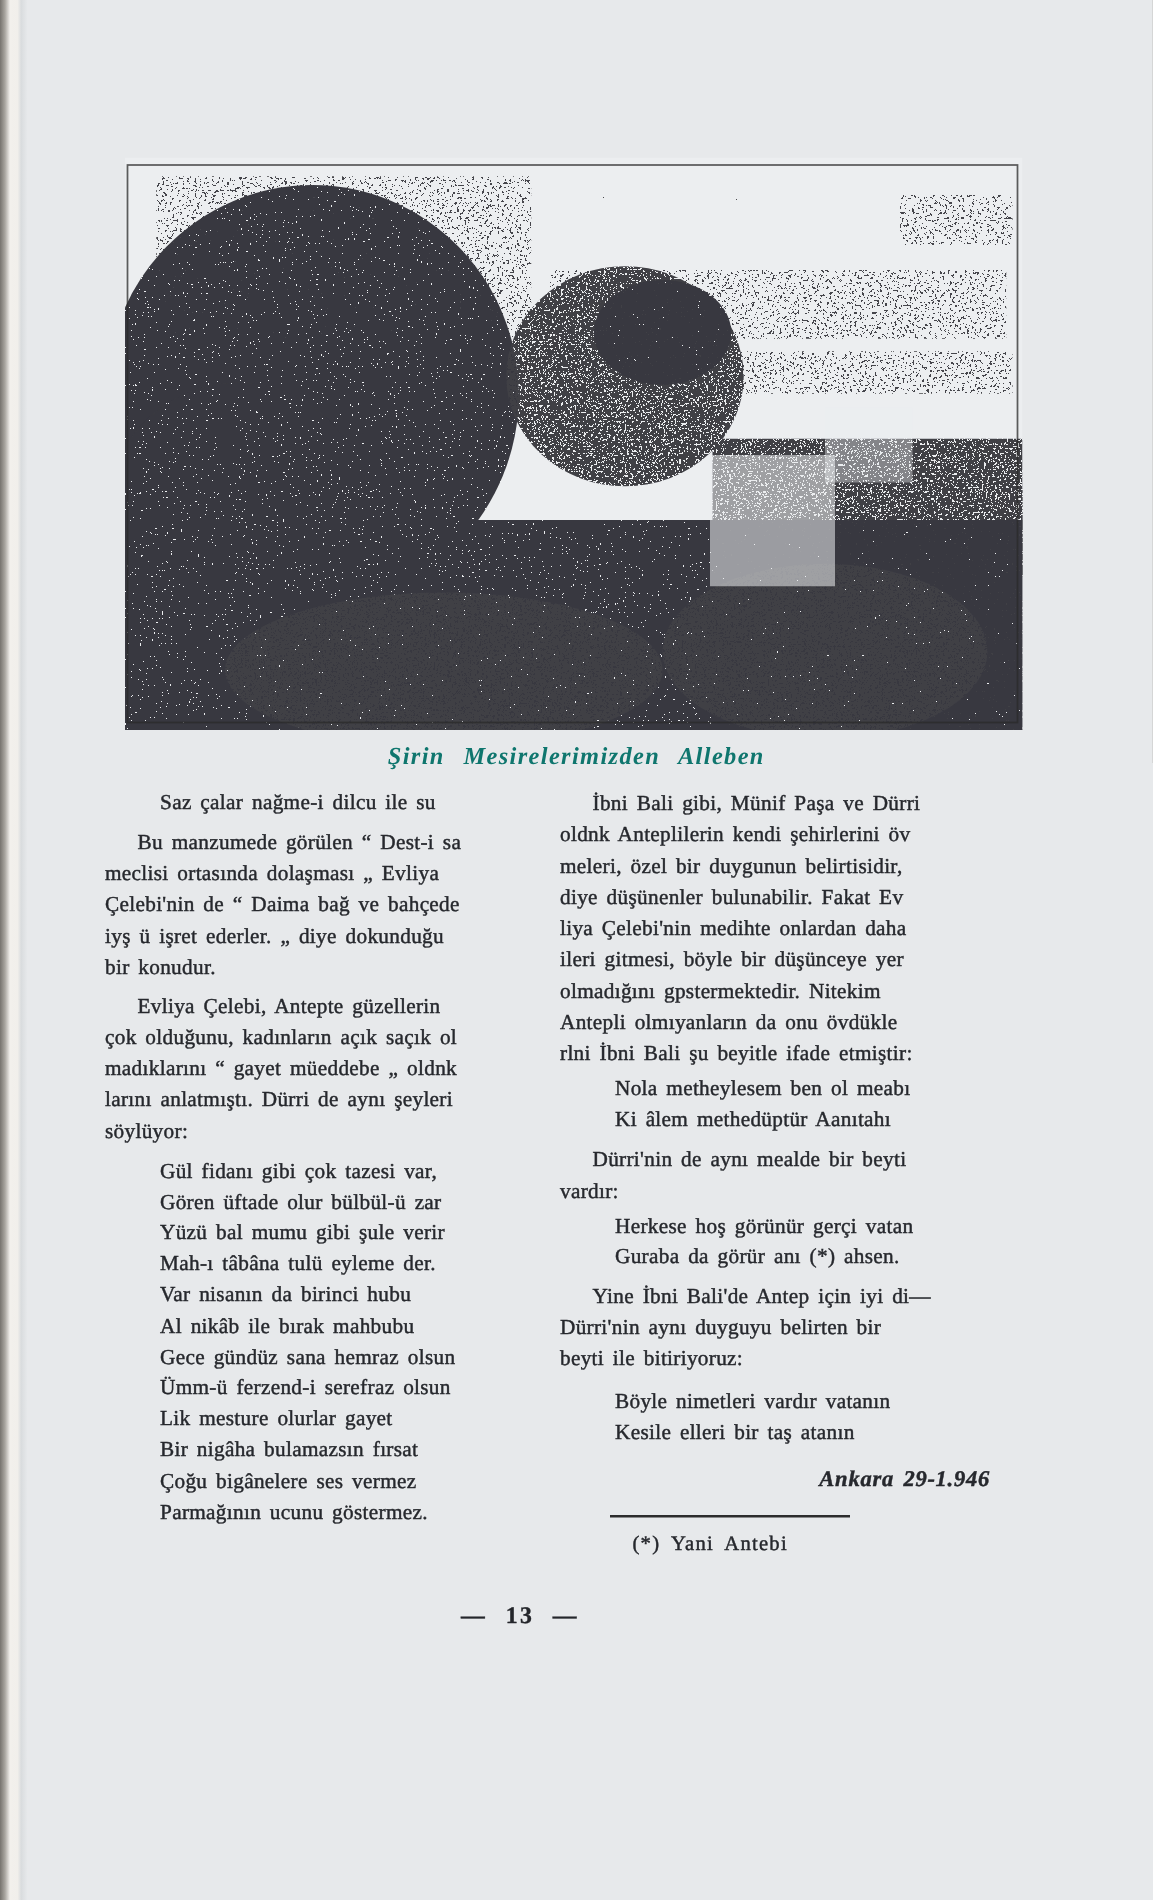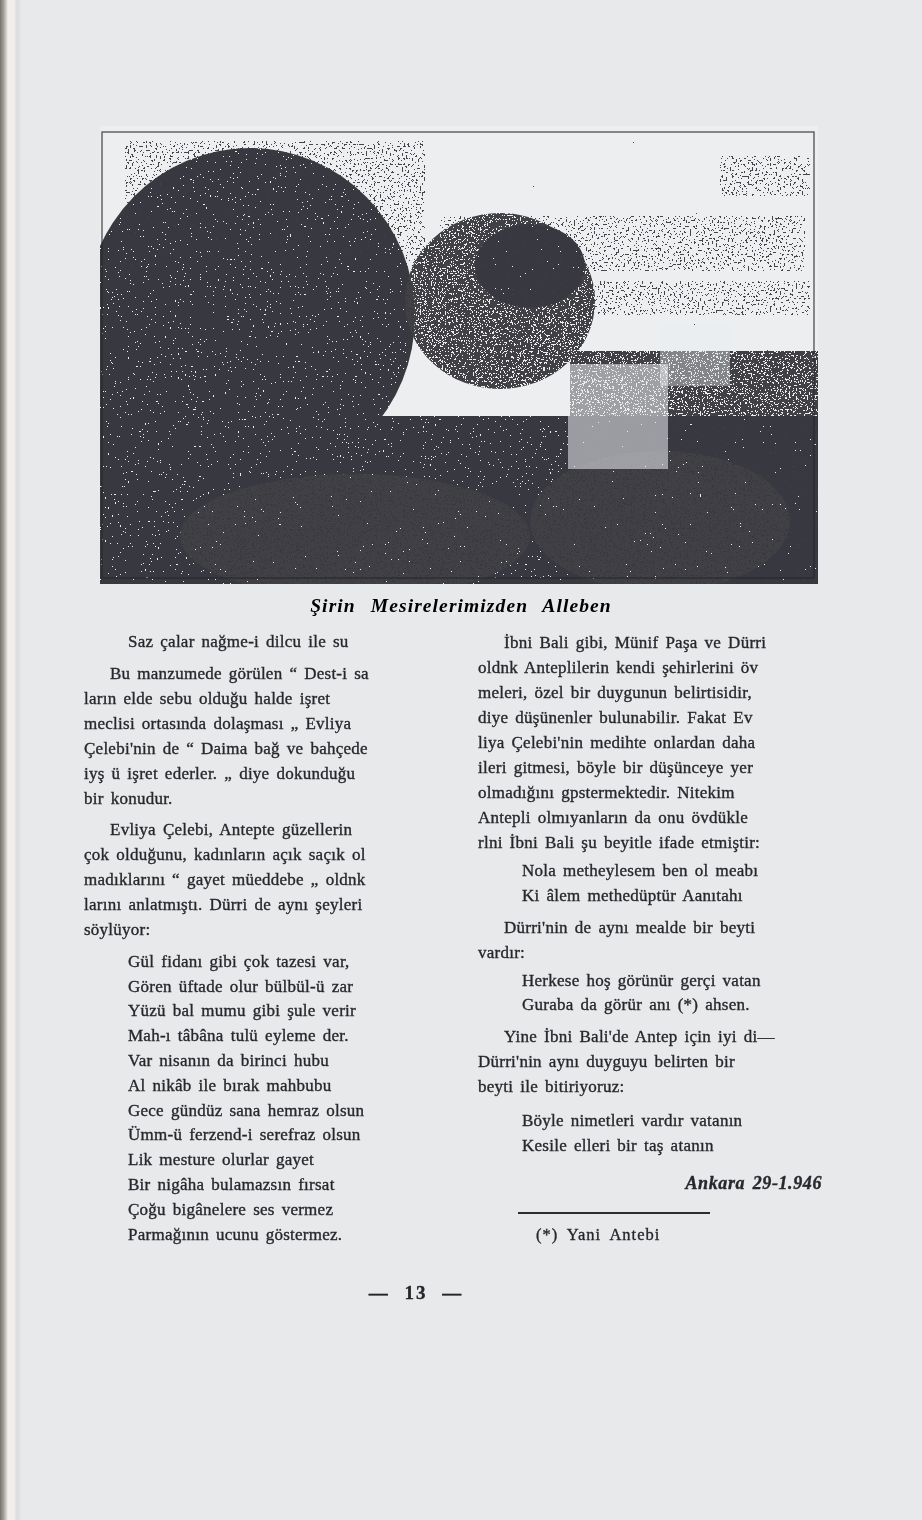--- a/index.html
+++ b/index.html
@@ -19,25 +19,25 @@
       #d9dcde 17px,#e7e9eb 22px);
   }
   .photo{
     position:absolute;left:100px;top:126px;width:718px;height:458px;
   }
   .caption{
     position:absolute;left:0;top:595px;width:922px;
     text-align:center;
     font-style:italic;font-weight:bold;font-size:19.5px;
     letter-spacing:1.1px;word-spacing:9px;
-    color:#000000;
+    color:#0f766e;
   }
   .columns{
     position:absolute;left:84px;top:630px;width:772px;
-    display:flex;gap:30px;
+    display:flex;
   }
   .col{
     font-size:17px;line-height:25px;
     letter-spacing:.25px;word-spacing:2.5px;
     -webkit-text-stroke:.35px currentColor;
     color:#26282d;
   }
   .col.left{width:364px;}
   .col.right{width:378px;}
   .para{margin-top:6px;}
@@ -143,21 +143,20 @@
   <div class="caption">Şirin Mesirelerimizden Alleben</div>
 
   <div class="columns">
 
     <div class="col left">
       <div class="verse opening-verse">
         <div class="line">Saz çalar nağme-i dilcu ile su</div>
       </div>
       <div class="para">
         <div class="line indent">Bu manzumede görülen “ Dest-i sa</div>
-        <div class="line">ların elde sebu olduğu halde işret</div>
         <div class="line">meclisi ortasında dolaşması „ Evliya</div>
         <div class="line">Çelebi'nin de “ Daima bağ ve bahçede</div>
         <div class="line">iyş ü işret ederler. „ diye dokunduğu</div>
         <div class="line">bir konudur.</div>
       </div>
       <div class="para">
         <div class="line indent">Evliya Çelebi, Antepte güzellerin</div>
         <div class="line">çok olduğunu, kadınların açık saçık ol</div>
         <div class="line">madıklarını “ gayet müeddebe „ oldnk</div>
         <div class="line">larını anlatmıştı. Dürri de aynı şeyleri</div>

